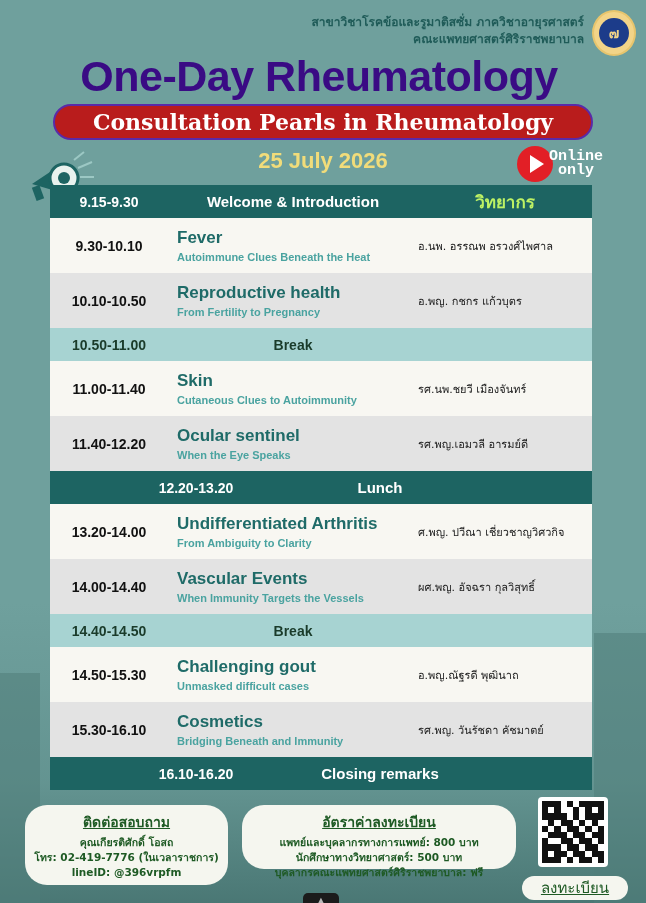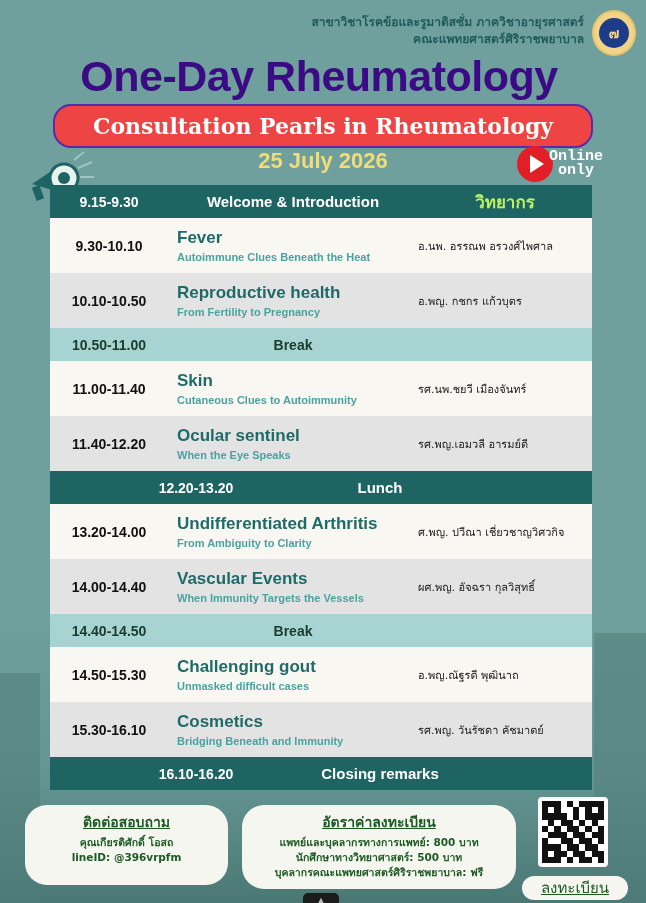--- a/index.html
+++ b/index.html
@@ -27,22 +27,22 @@
   }
   .logo-inner {
     width: 30px; height: 30px; border-radius: 50%; background: #1c3c8a;
     display: flex; align-items: center; justify-content: center; color: #f2d488; font-size: 14px; font-weight: bold;
   }
   .title {
     position: absolute; left: 0; right: 8px; top: 52px; text-align: center;
     color: #3a0b84; font-weight: bold; font-size: 43px; letter-spacing: -0.5px;
   }
   .subtitle-pill {
-    position: absolute; left: 53px; width: 540px; top: 104px; height: 44px;
-    background: #ef4444; border-radius: 18px; border: 2px solid #5a2aa8;
+    position: absolute; left: 53px; width: 540px; top: 104px; height: 36px;
+    background: #b91c1c; border-radius: 18px; border: 2px solid #5a2aa8;
     display: flex; align-items: center; justify-content: center;
     color: #ffffff; font-family: "DejaVu Serif", serif; font-weight: bold; font-size: 22px;
   }
   .date {
     position: absolute; left: 0; right: 0; top: 148px; text-align: center;
     color: #f1dc7a; font-weight: bold; font-size: 22px;
   }
   .megaphone { position: absolute; left: 26px; top: 150px; width: 70px; height: 54px; }
   .online {
     position: absolute; left: 517px; top: 146px; display: flex; align-items: center;
@@ -72,21 +72,21 @@
   .c-spk { width: 174px; font-size: 11px; color: #222; font-family: "DejaVu Sans", sans-serif; }
   .row.head .c-spk { text-align: center; color: #bef264; font-weight: bold; font-size: 17px; }
   .topic-title { color: #1f6b68; font-weight: bold; font-size: 17px; line-height: 20px; }
   .topic-sub { color: #4aa3a0; font-weight: bold; font-size: 11px; margin-top: 3px; }
 
   .box {
     position: absolute; background: #f5f6ef; border-radius: 22px; text-align: center;
     color: #1e5a24; font-weight: bold; font-family: "DejaVu Sans", sans-serif;
   }
   .box-contact { left: 25px; top: 805px; width: 203px; height: 80px; padding-top: 6px; }
-  .box-fee { left: 242px; top: 805px; width: 274px; height: 84px; padding-top: 6px; }
+  .box-fee { left: 242px; top: 805px; width: 274px; height: 64px; padding-top: 6px; }
   .box h3 { font-size: 14px; text-decoration: underline; margin-bottom: 2px; }
   .box p { font-size: 10.5px; line-height: 15px; }
   .qr {
     position: absolute; left: 538px; top: 797px; width: 70px; height: 70px; background: #fff; border-radius: 4px; padding: 4px;
   }
   .qr-grid { width: 100%; height: 100%; display: grid; grid-template-columns: repeat(10, 1fr); grid-template-rows: repeat(10, 1fr); }
   .qr-grid span { background: #111; }
   .qr-grid span.w { background: #fff; }
   .register-btn {
     position: absolute; left: 522px; top: 876px; width: 106px; height: 24px; background: #f5f6ef; border-radius: 12px;
@@ -235,20 +235,21 @@
 
   <div class="row dark">
     <div class="c-time">16.10-16.20</div>
     <div class="c-center">Closing remarks</div>
   </div>
 </div>
 
 <div class="box box-contact">
   <h3>ติดต่อสอบถาม</h3>
   <p>คุณเกียรติศักดิ์ โอสถ</p>
+  <p>โทร: 02-419-7776 (ในเวลาราชการ)</p>
   <p>lineID: @396vrpfm</p>
 </div>
 
 <div class="box box-fee">
   <h3>อัตราค่าลงทะเบียน</h3>
   <p>แพทย์และบุคลากรทางการแพทย์: 800 บาท</p>
   <p>นักศึกษาทางวิทยาศาสตร์: 500 บาท</p>
   <p>บุคลากรคณะแพทยศาสตร์ศิริราชพยาบาล: ฟรี</p>
 </div>
 

